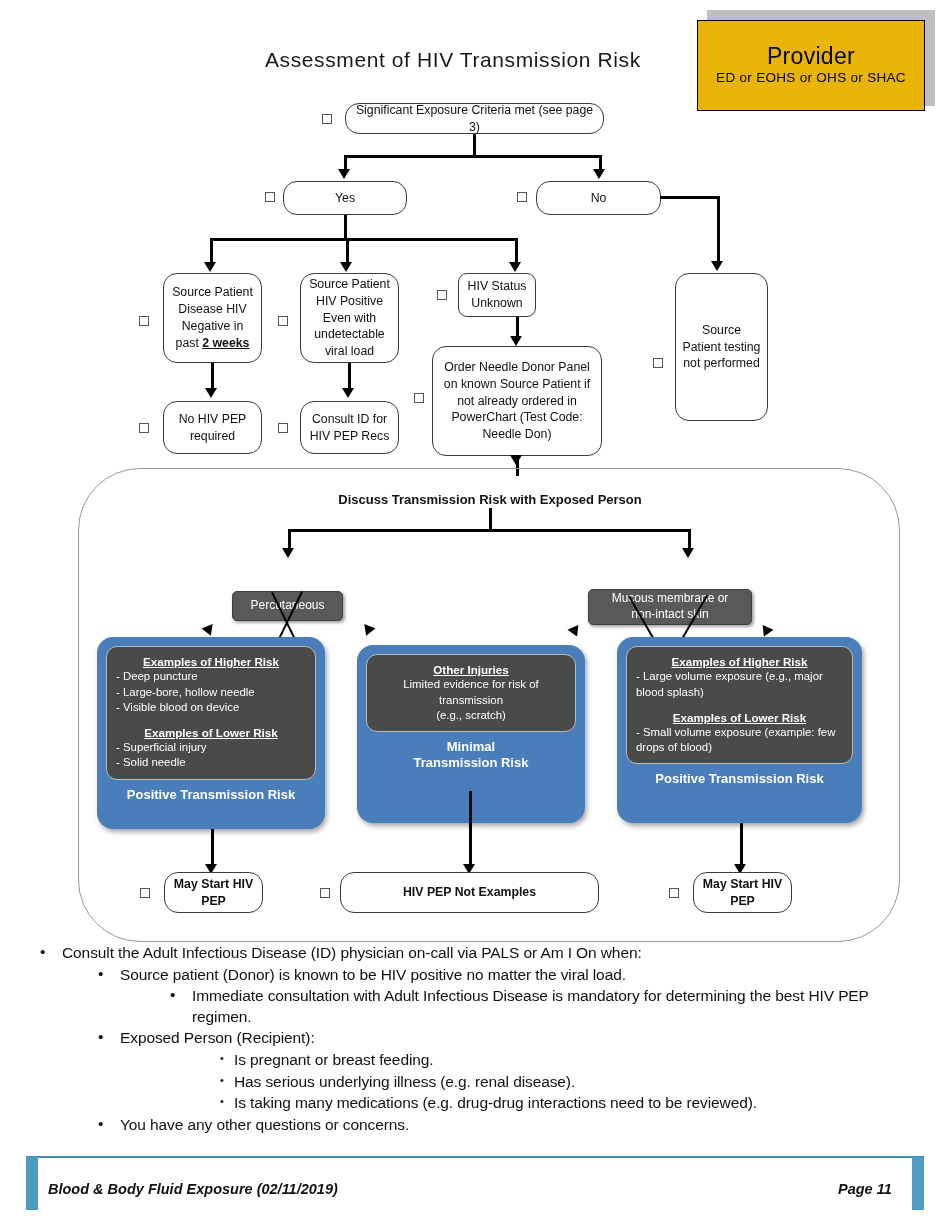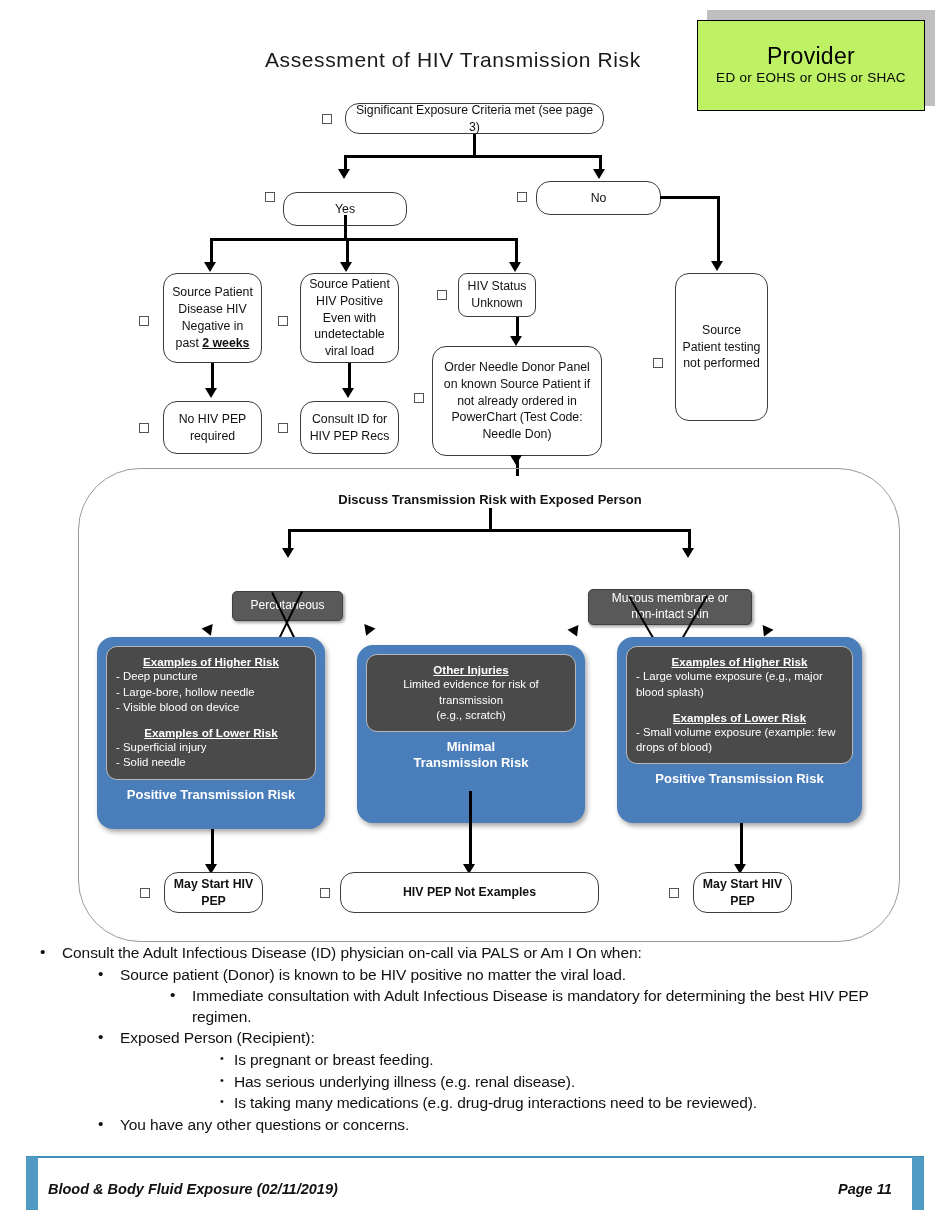--- a/index.html
+++ b/index.html
@@ -20,21 +20,21 @@
     white-space:nowrap;
   }
 
   
   #provider-shadow {
     left:707px; top:10px; width:228px; height:96px;
     background:#bfbfbf;
   }
   #provider-box {
     left:697px; top:20px; width:228px; height:91px;
-    background:#bef264; border:1.5px solid #000;
+    background:#eab308; border:1.5px solid #000;
     display:flex; flex-direction:column; align-items:center;
     justify-content:center; text-align:center; padding:3px 6px;
   }
   #provider-box .ptitle { font-size:23px; line-height:1.05; letter-spacing:.3px; }
   #provider-box .psub { font-size:13.5px; line-height:1.25; letter-spacing:.3px; margin-top:2px; }
 
   
   .node {
     border:1.6px solid #3b3b3b; border-radius:9px; background:#fff;
     display:flex; align-items:center; justify-content:center;
@@ -135,21 +135,21 @@
 <div class="abs node r14" style="left:345px; top:103px; width:259px; height:31px;">Significant Exposure Criteria met (see page 3)</div>
 
 <div class="abs vline" style="left:473px; top:134px; height:22px;"></div>
 <div class="abs hline" style="left:344px; top:155px; width:258px;"></div>
 <div class="abs vline" style="left:344px; top:155px; height:15px;"></div>
 <div class="abs arrow-d" style="left:338px; top:169px;"></div>
 <div class="abs vline" style="left:599px; top:155px; height:15px;"></div>
 <div class="abs arrow-d" style="left:593px; top:169px;"></div>
 
 <div class="abs cbox" style="left:265px; top:192px;"></div>
-<div class="abs node r14" style="left:283px; top:192px; width:124px; height:34px;">Yes</div>
+<div class="abs node r14" style="left:283px; top:181px; width:124px; height:34px;">Yes</div>
 
 <div class="abs cbox" style="left:517px; top:192px;"></div>
 <div class="abs node r14" style="left:536px; top:181px; width:125px; height:34px;">No</div>
 
 <div class="abs vline" style="left:344px; top:215px; height:24px;"></div>
 <div class="abs hline" style="left:210px; top:238px; width:308px;"></div>
 <div class="abs vline" style="left:210px; top:238px; height:25px;"></div>
 <div class="abs arrow-d" style="left:204px; top:262px;"></div>
 <div class="abs vline" style="left:346px; top:238px; height:25px;"></div>
 <div class="abs arrow-d" style="left:340px; top:262px;"></div>

